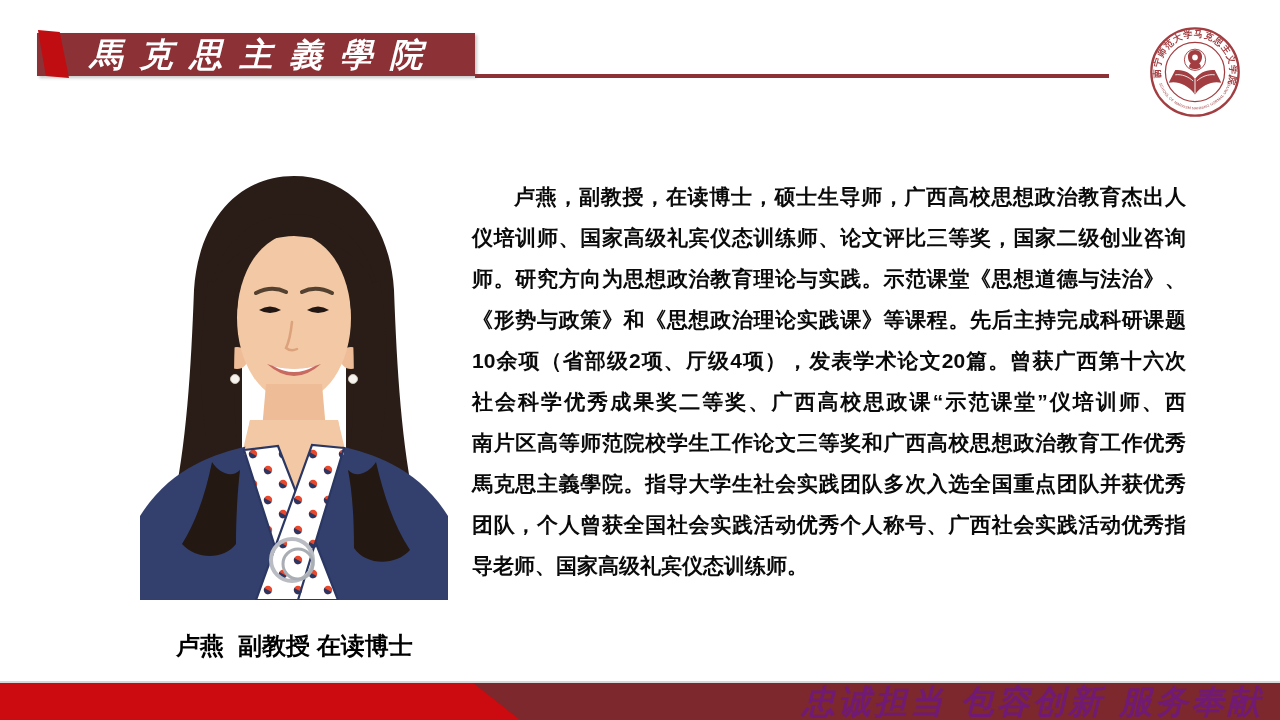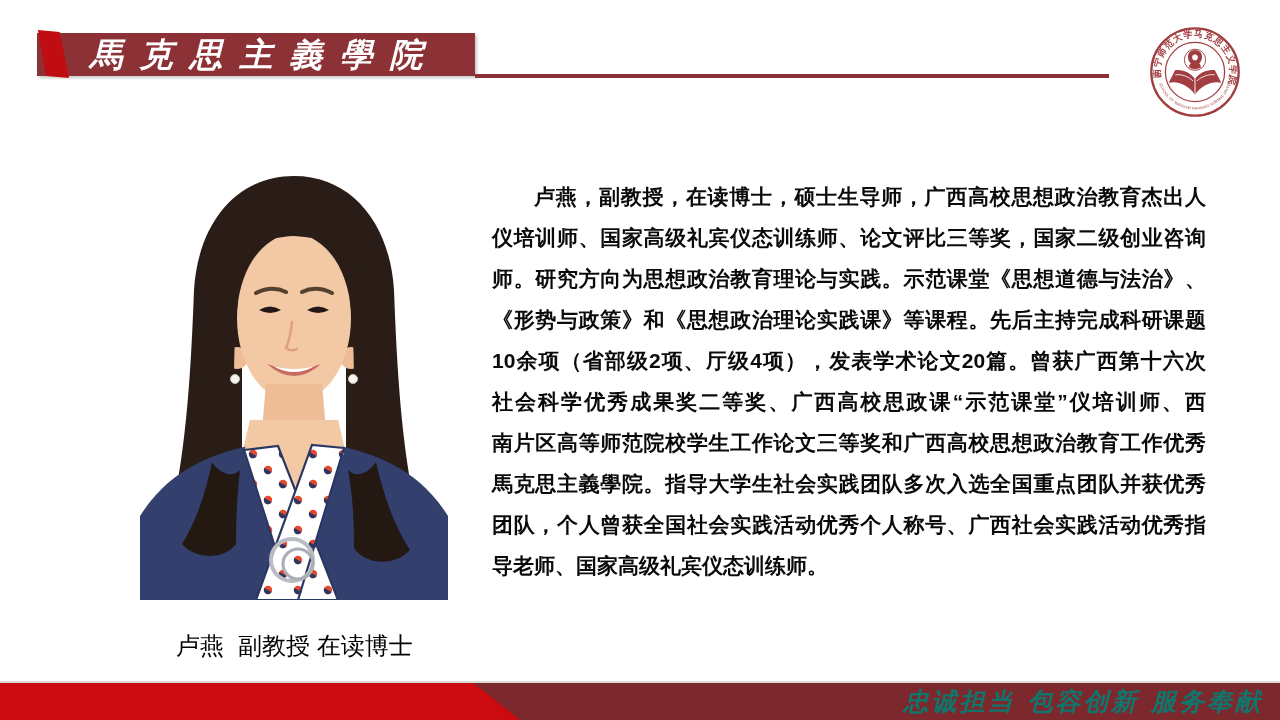--- a/index.html
+++ b/index.html
@@ -25,43 +25,43 @@
     clip-path:polygon(6% 0%,72% 4%,100% 100%,30% 96%);
   }
   .header-line{
     position:absolute;left:475px;top:74px;width:634px;height:4px;background:#8C3136;
   }
   .logo{position:absolute;left:1148px;top:25px;width:94px;height:94px;}
   
   .photo{position:absolute;left:140px;top:162px;width:308px;height:438px;}
   
   .bio{
-    position:absolute;left:492px;top:176px;width:714px;
+    position:absolute;left:472px;top:176px;width:714px;
     font-size:21px;font-weight:bold;color:#0a0a0a;line-height:41px;
   }
   .bio-line{text-align:justify;text-align-last:justify;}
   .bio-line.first{text-indent:42px;}
   .bio-line.last{text-align-last:left;}
   
   .caption{
     position:absolute;left:176px;top:630px;
-    font-size:24px;font-weight:normal;color:#000;white-space:nowrap;
+    font-size:24px;font-weight:bold;color:#000;white-space:nowrap;
   }
   .caption .name{margin-right:14px;}
   
   .footer-edge{position:absolute;left:0;top:681px;width:1280px;height:2px;background:#d8d8d8;}
   .footer-dark{position:absolute;left:0;top:683px;width:1280px;height:37px;background:#7D282C;}
   .footer-bright{
     position:absolute;left:0;top:683px;width:520px;height:37px;background:#CB0B0F;
     clip-path:polygon(0 0,91% 0,100% 100%,0 100%);
   }
   .slogan{
     position:absolute;top:683px;right:46px;height:37px;line-height:37px;
-    color:#0f766e;font-family:"DejaVu Serif","Liberation Serif",serif;
-    font-style:italic;font-weight:600;font-size:25px;letter-spacing:3px;white-space:nowrap;
+    color:#701a75;font-family:"DejaVu Serif","Liberation Serif",serif;
+    font-style:italic;font-weight:600;font-size:33px;letter-spacing:3px;white-space:nowrap;
   }
 </style>
 </head>
 <body>
 
 <div class="slide">
 
   <div class="banner">
     <span class="banner-title">馬克思主義學院</span>
   </div>

